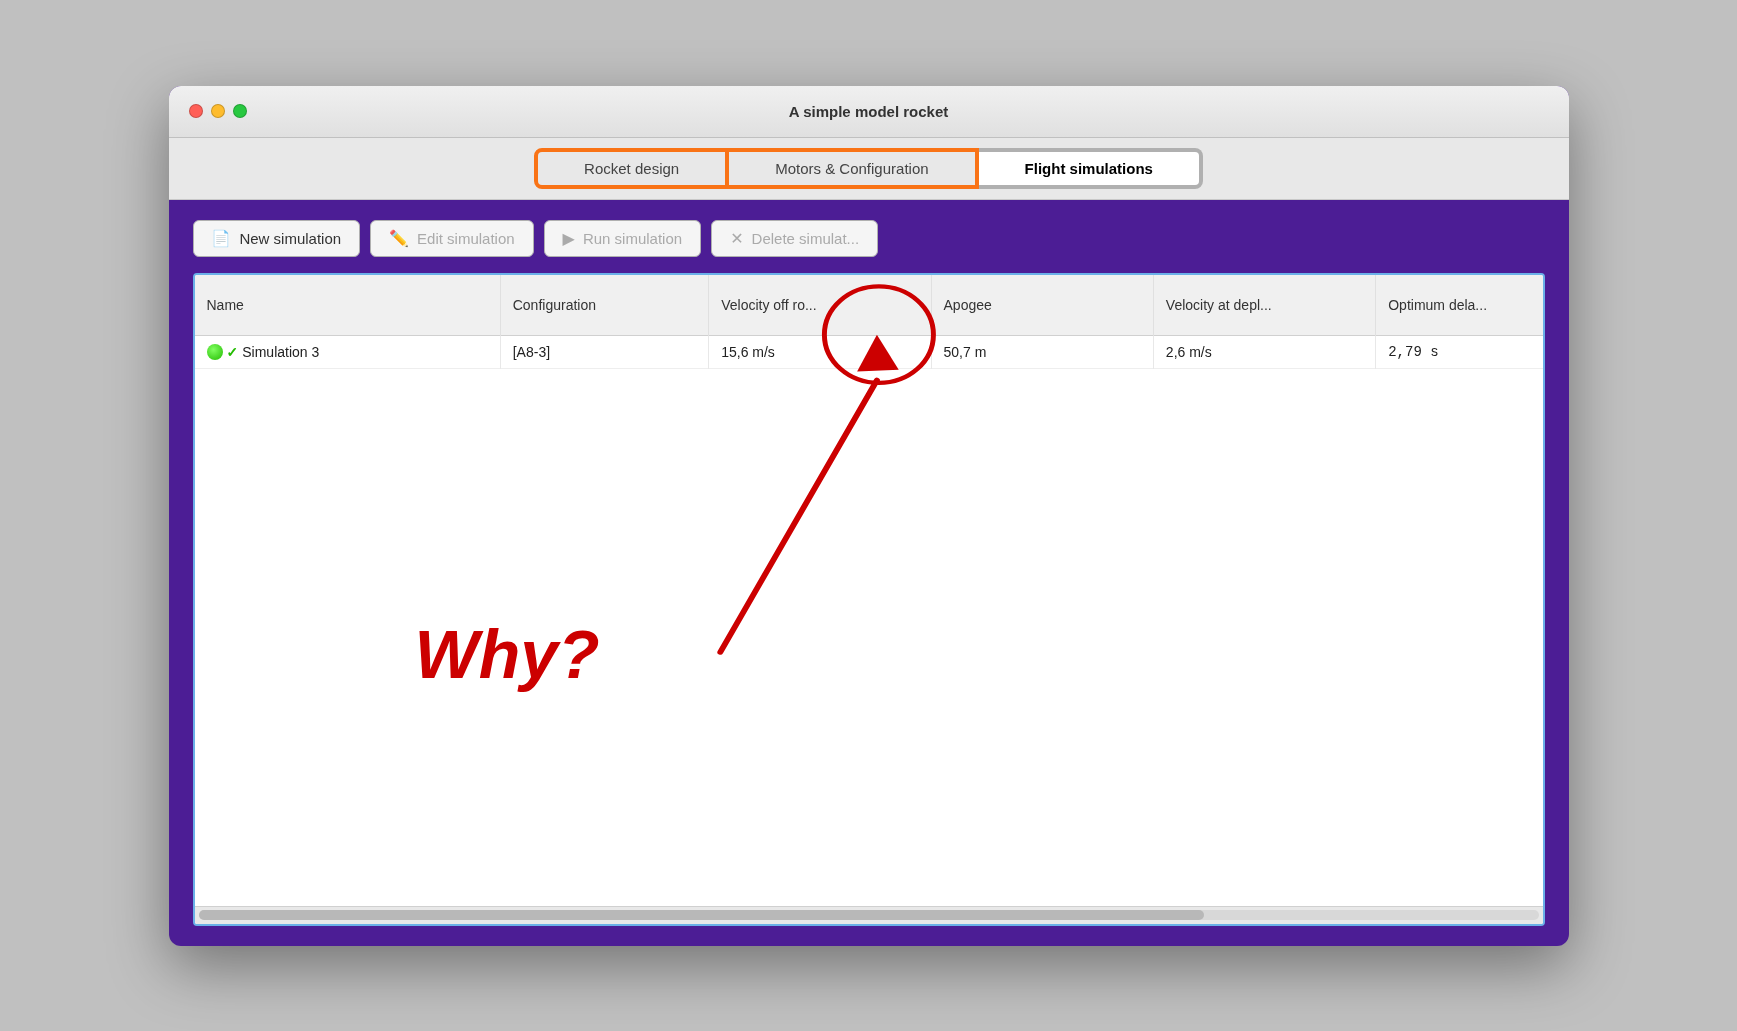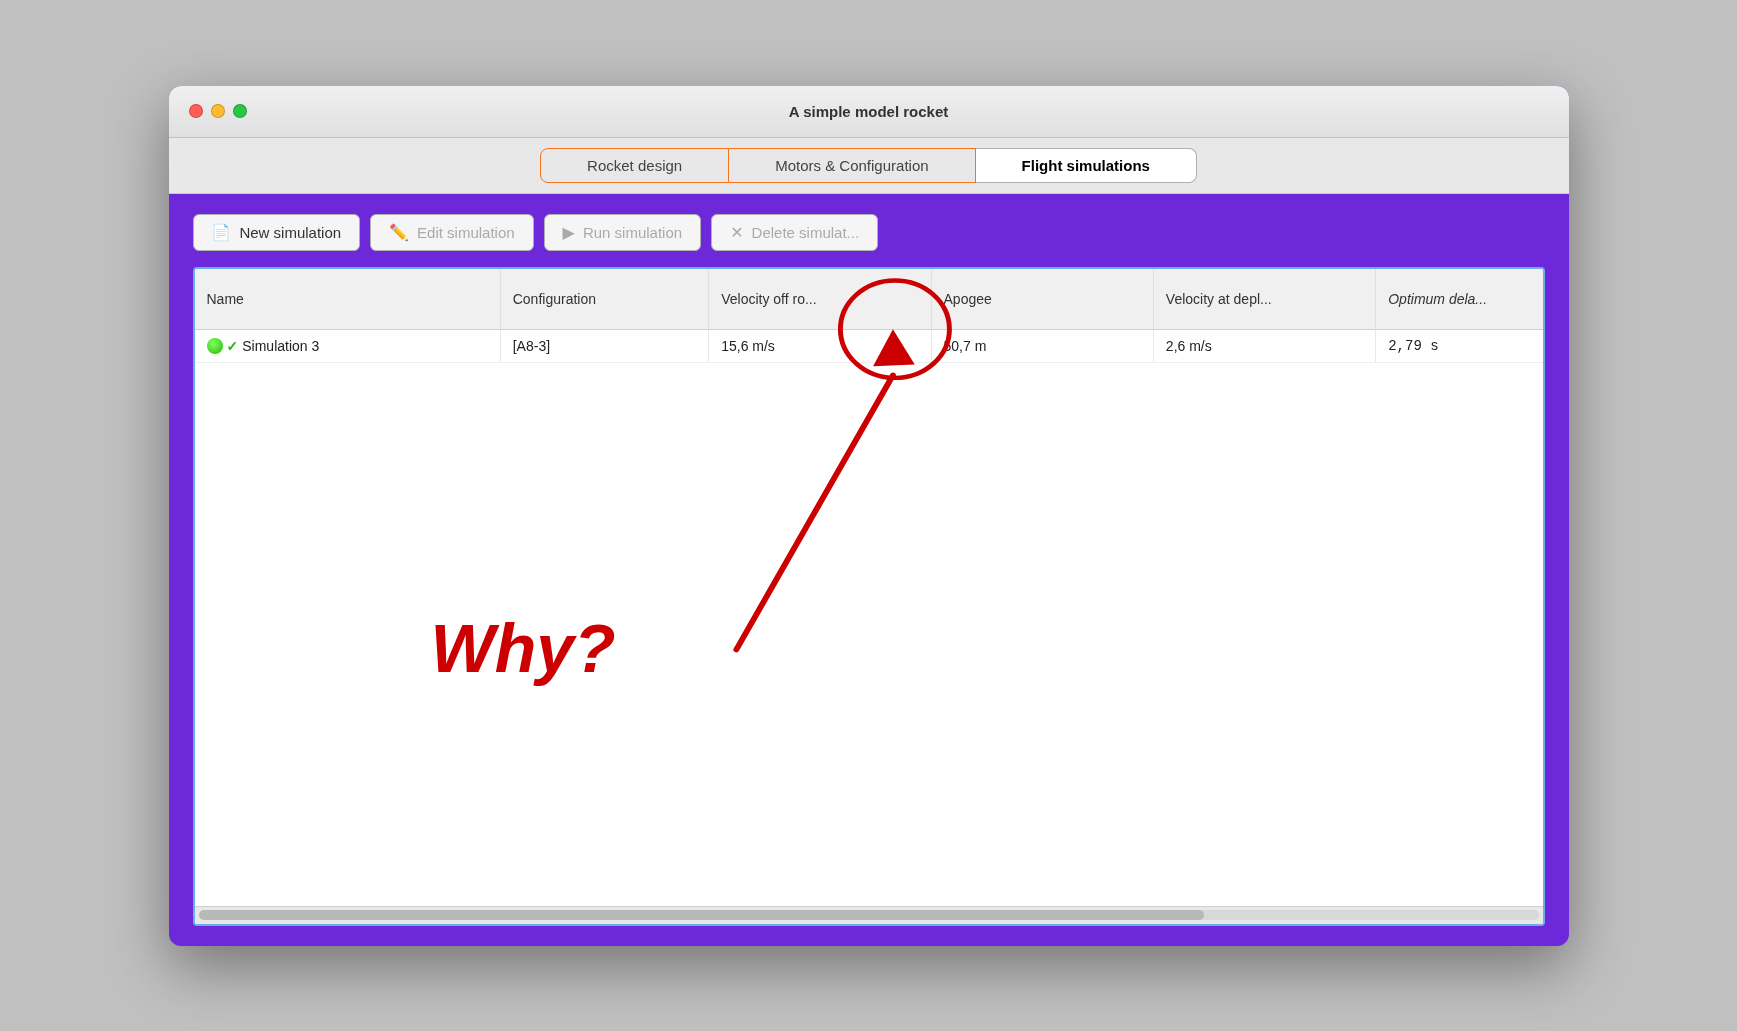--- a/index.html
+++ b/index.html
@@ -9,21 +9,21 @@
       display: flex;
       justify-content: center;
       align-items: center;
       min-height: 100vh;
       font-family: -apple-system, BlinkMacSystemFont, "Helvetica Neue", Arial, sans-serif;
     }
 
     .window {
       width: 1400px;
       height: 860px;
-      background: #6d28d9;
+      background: #4c1d95;
       border-radius: 12px;
       box-shadow: 0 20px 60px rgba(0,0,0,0.4);
       overflow: hidden;
       display: flex;
       flex-direction: column;
     }
 
     
     .title-bar {
       background: linear-gradient(to bottom, #f0f0f0, #e0e0e0);
@@ -73,21 +73,21 @@
       border-bottom: 1px solid #c8c8c8;
       gap: 0;
       flex-shrink: 0;
     }
 
     .tab {
       padding: 8px 46px;
       font-size: 15px;
       color: #444;
       cursor: pointer;
-      border: 1px solid #f97316;
+      border: 4px solid #f97316;
       background: #e8e8e8;
       user-select: none;
     }
 
     .tab:first-child {
       border-radius: 8px 0 0 8px;
     }
 
     .tab:last-child {
       border-radius: 0 8px 8px 0;
@@ -243,21 +243,21 @@
       height: 10px;
       width: 75%;
       background: #b8b8b8;
       border-radius: 5px;
     }
 
     
     .annotation-overlay {
       position: absolute;
       top: 0;
-      left: 16px;
+      left: 0;
       width: 100%;
       height: 100%;
       pointer-events: none;
     }
 
     .why-text {
       position: absolute;
       left: 220px;
       top: 340px;
       font-size: 68px;
@@ -275,21 +275,21 @@
       width: 100%;
       height: 100%;
       pointer-events: none;
     }
 
     .name-col { width: 220px; }
     .config-col { width: 150px; }
     .vel-col { width: 160px; }
     .apogee-col { width: 160px; margin-left: 28px; }
     .vel-depl-col { width: 160px; }
-    .opt-col { width: 120px; font-style: italic; }
+    .opt-col { width: 120px; }
   </style>
 </head>
 <body>
 
 <div class="window">
 
   <div class="title-bar">
     <div class="traffic-lights">
       <div class="traffic-light close"></div>
       <div class="traffic-light minimize"></div>

